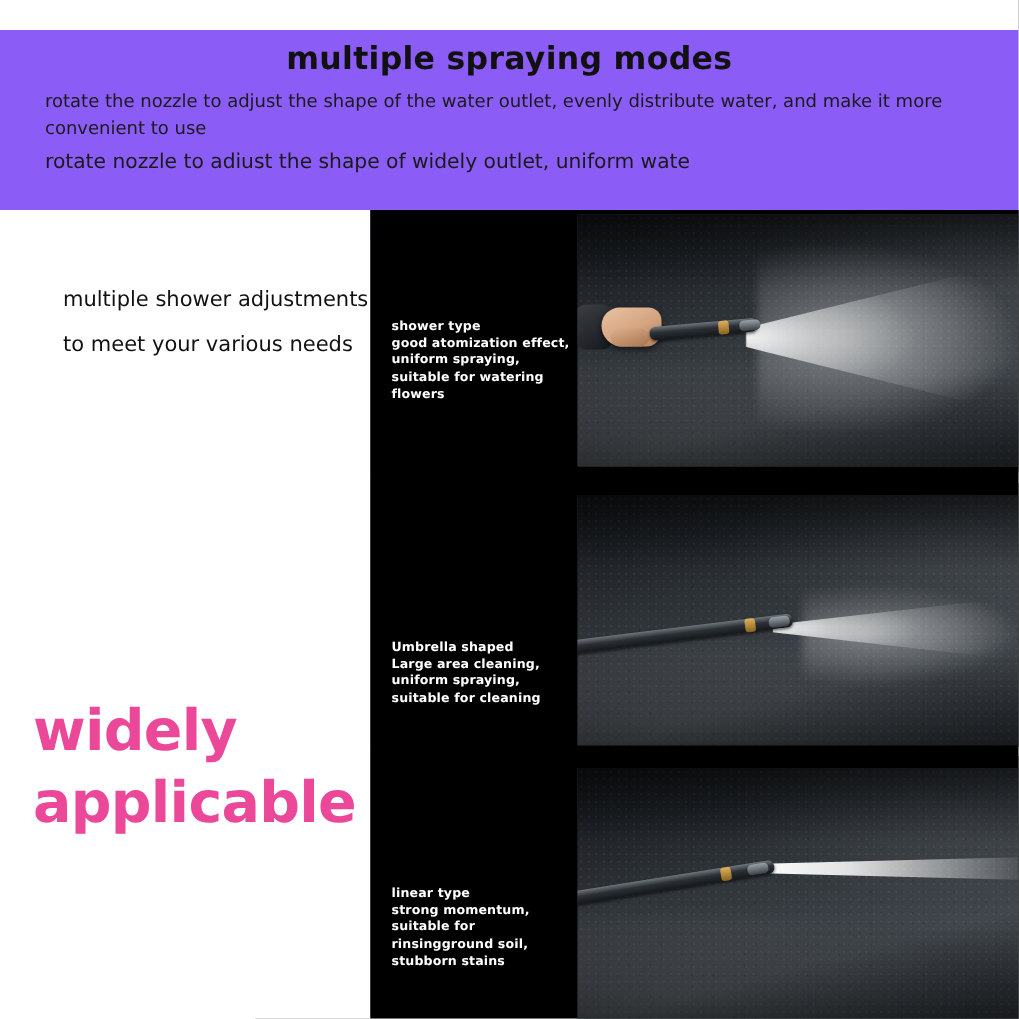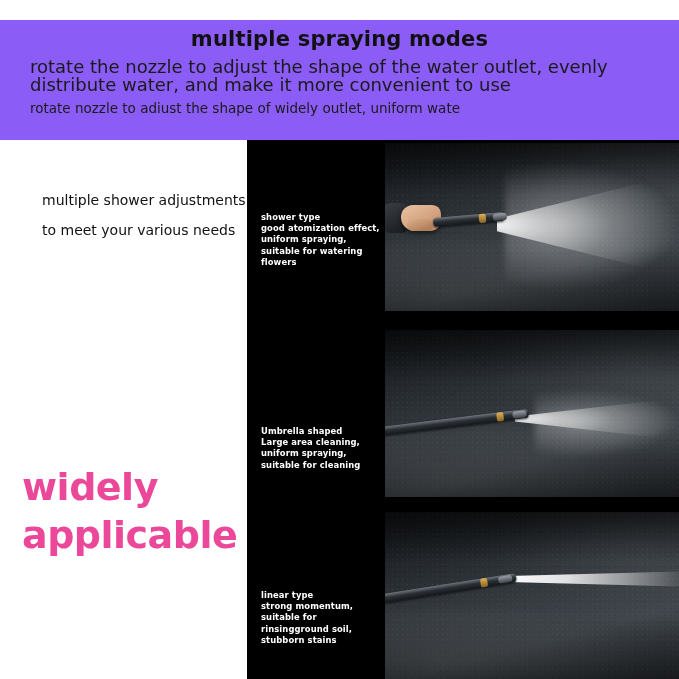--- a/index.html
+++ b/index.html
@@ -41,21 +41,21 @@
     font-size: 21px;
     font-weight: 700;
     color: #111111;
     letter-spacing: 0.2px;
   }
   .top-para {
     position: absolute;
     left: 30px;
     top: 38px;
     width: 625px;
-    font-size: 18px;
+    font-size: 12px;
     line-height: 18px;
     color: #1a1a1a;
   }
   .top-para2 {
     position: absolute;
     left: 30px;
     top: 79px;
     width: 625px;
     font-size: 13.5px;
     line-height: 18px;

